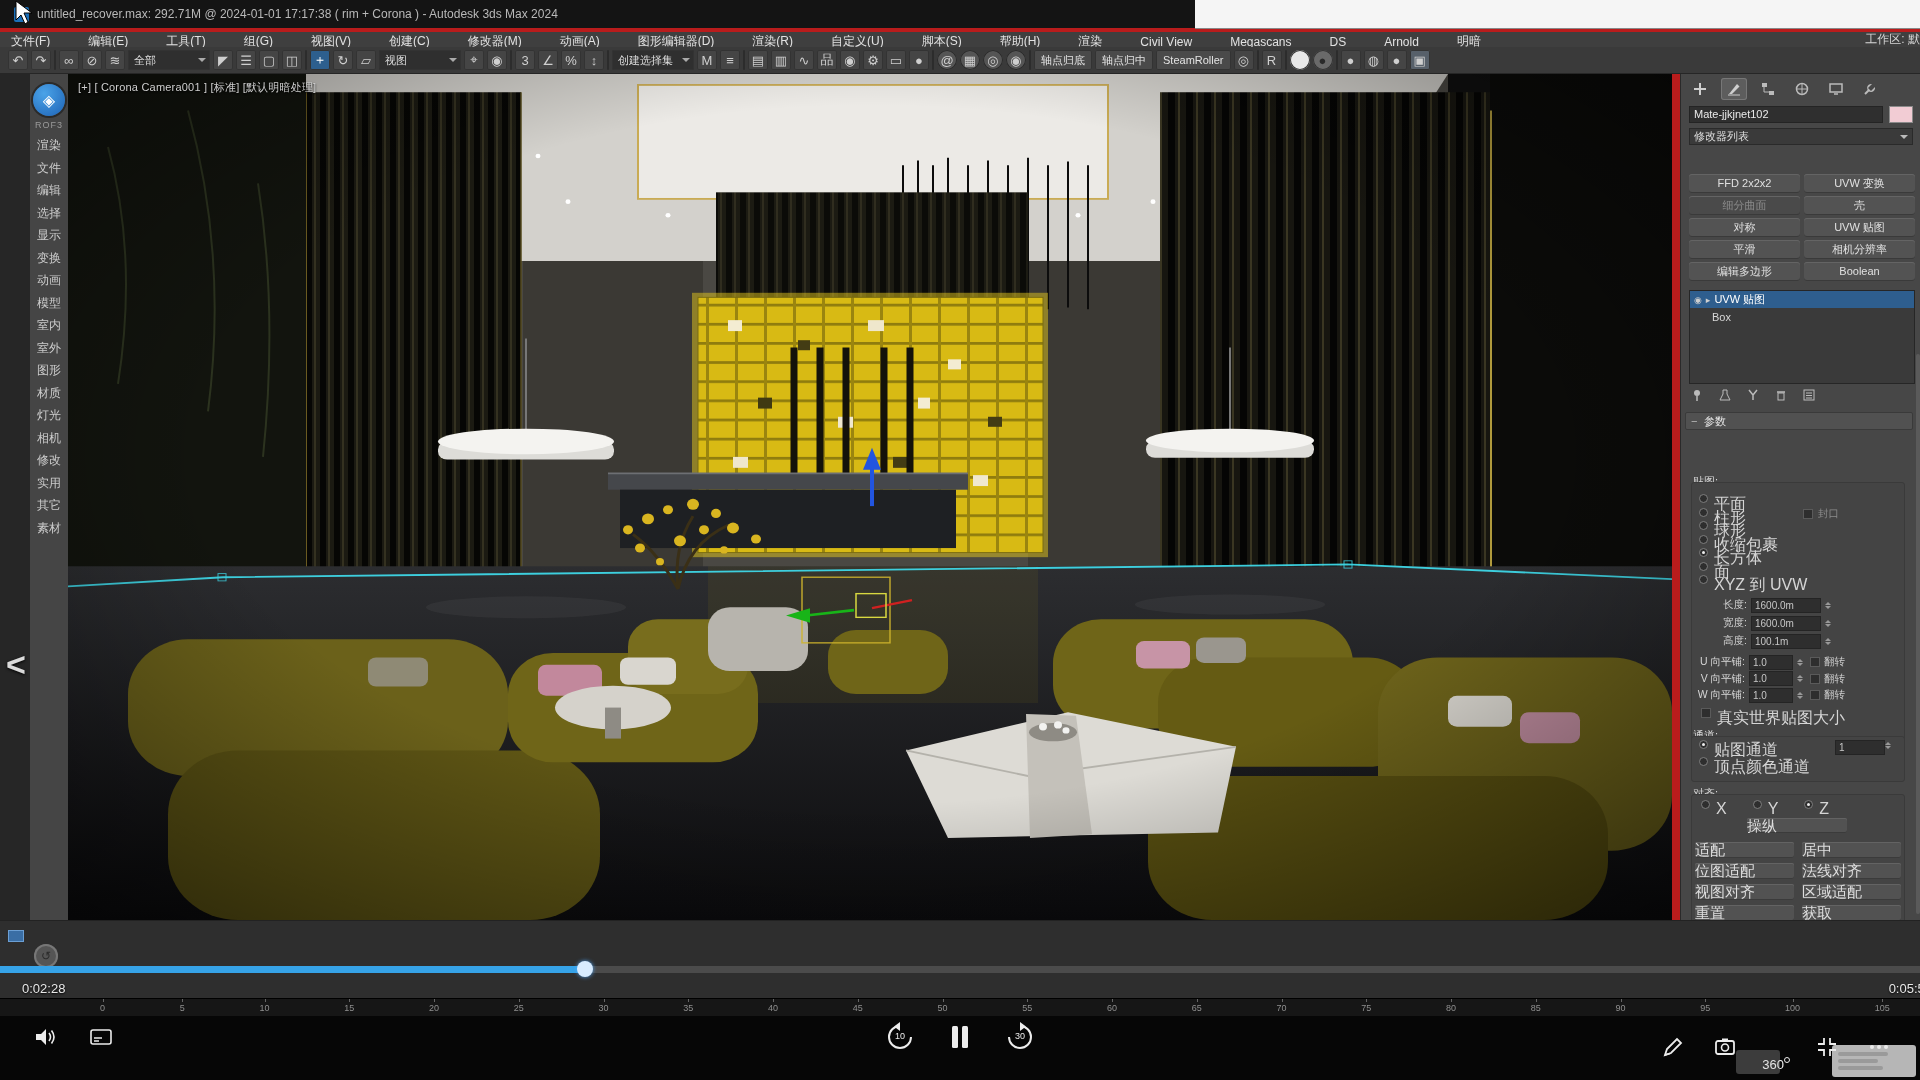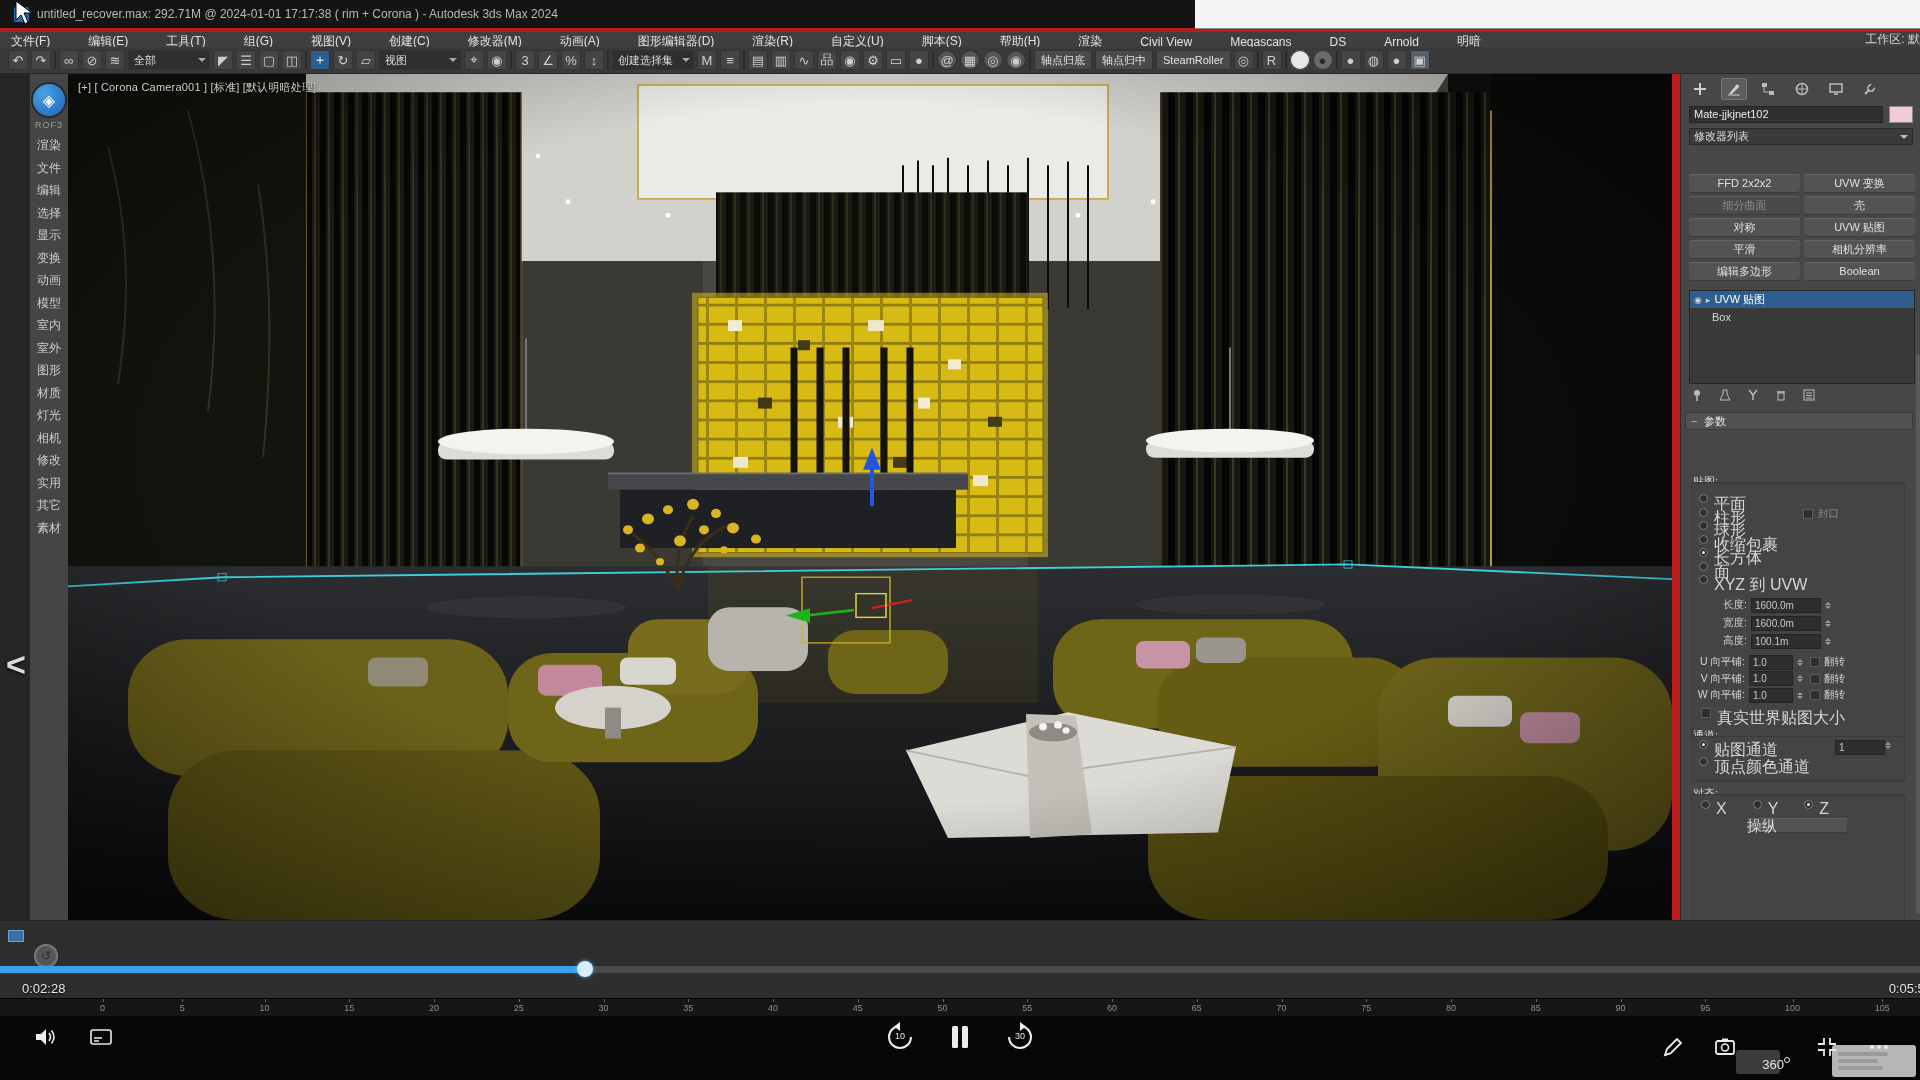--- a/index.html
+++ b/index.html
@@ -709,20 +709,31 @@
           <span class="ritem">
             <span class="rdot"></span>
             <span>Y</span>
           </span>
           <span class="ritem sel">
             <span class="rdot"></span>
             <span>Z</span>
           </span>
         </div>
       <span class="btn" style="position:absolute;left:62px;top:386px;width:100px;height:15px;line-height:15px;">操纵</span>
+      <div class="alignbtns" style="top:410px;">
+
+      <span class="btn">适配</span>
+          <span class="btn">居中</span>
+          <span class="btn">位图适配</span>
+          <span class="btn">法线对齐</span>
+          <span class="btn">视图对齐</span>
+          <span class="btn">区域适配</span>
+          <span class="btn">重置</span>
+          <span class="btn">获取</span>
+        </div>
 
       <span class="plabel" style="left:8px;top:500px;">显示:</span>
       <div style="position:absolute;left:16px;top:516px;">
 
       <span class="ritem sel" style="height:18px;">
             <span class="rdot"></span>
             <span>不显示接缝</span>
           </span>
           <span class="ritem" style="height:18px;">
             <span class="rdot"></span>

